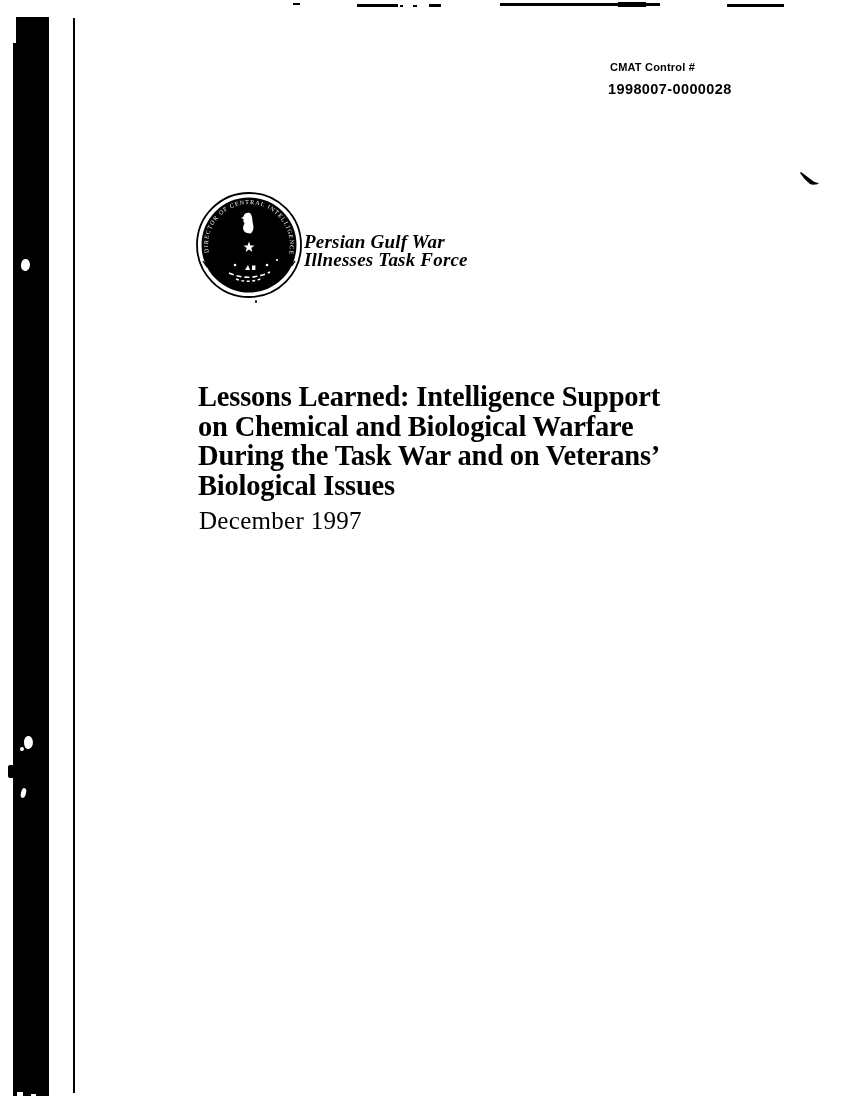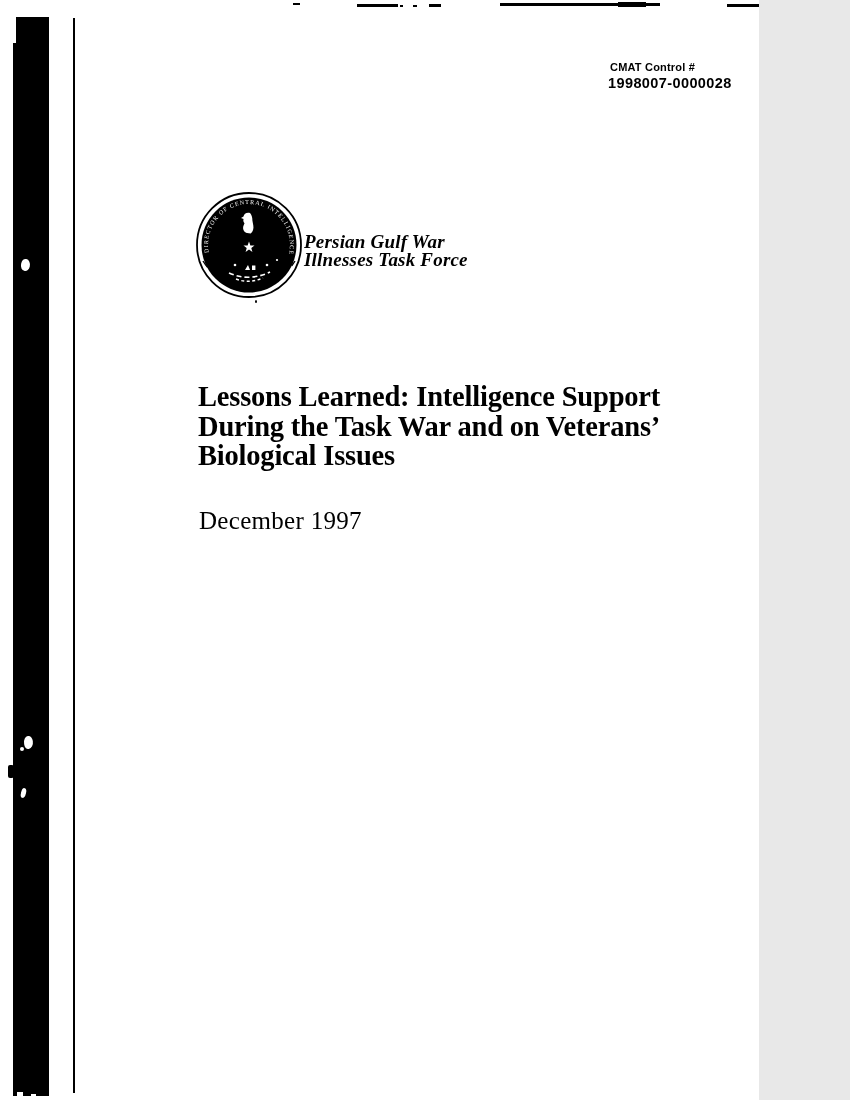--- a/index.html
+++ b/index.html
@@ -1,39 +1,39 @@
 <!DOCTYPE html>
 <html><head>
 <meta charset="utf-8">
 <style>
   html,body{margin:0;padding:0;background:#e8e8e8;}
   .page{
     position:relative;
-    width:759px;height:1100px;
+    width:850px;height:1100px;
     background:#ffffff;
     overflow:hidden;
     font-family:"Liberation Serif", serif;
     color:#000;
   }
   
   .dash{position:absolute;background:#000;}
   .scan-bar{position:absolute;left:13px;top:17px;width:36px;height:1079px;background:#000;}
   .bar-bump{position:absolute;left:8px;top:765px;width:6px;height:13px;background:#000;border-radius:2px;}
   .bar-notch{position:absolute;background:#fff;}
   .speck{position:absolute;background:#fff;}
   .speck-a{left:21px;top:259px;width:9px;height:12px;border-radius:45% 60% 50% 55%;transform:rotate(12deg);}
   .speck-b{left:24px;top:736px;width:9px;height:13px;border-radius:55% 45% 60% 40%;transform:rotate(-8deg);}
   .speck-b2{left:20px;top:747px;width:4px;height:4px;border-radius:50%;}
   .speck-c{left:21px;top:788px;width:5px;height:10px;border-radius:50%;transform:rotate(14deg);}
   .scan-line{position:absolute;left:73px;top:18px;width:2px;height:1075px;background:#000;}
   .dot{position:absolute;background:#000;border-radius:50%;}
   
   .control{position:absolute;left:610px;top:61px;font-family:"Liberation Sans", sans-serif;}
   .control-label{font-size:11px;font-weight:700;letter-spacing:0.2px;}
-  .control-number{font-size:14.5px;font-weight:700;letter-spacing:0.4px;margin-top:2px;margin-left:-2px;}
+  .control-number{font-size:14.5px;font-weight:700;letter-spacing:0.4px;margin-top:8px;margin-left:-2px;}
   
   .seal{position:absolute;left:193px;top:189px;}
   .taskforce{
     position:absolute;left:304px;top:233px;
     font-size:19px;font-style:italic;font-weight:700;
     line-height:18px;letter-spacing:0.2px;
   }
   
   .title{
     position:absolute;left:198px;top:382px;width:520px;
@@ -109,19 +109,20 @@
 
   <div class="dot" style="left:255px;top:300px;width:2px;height:3px;"></div>
 
   <div class="taskforce">
     <div>Persian Gulf War</div>
     <div>Illnesses Task Force</div>
   </div>
 
   <div class="title">
     <div>Lessons Learned: Intelligence Support</div>
+    <div>on Chemical and Biological Warfare</div>
     <div>During the Task War and on Veterans’</div>
     <div>Biological Issues</div>
   </div>
 
   <div class="docdate">December 1997</div>
 
 </div>
 
 </body></html>

